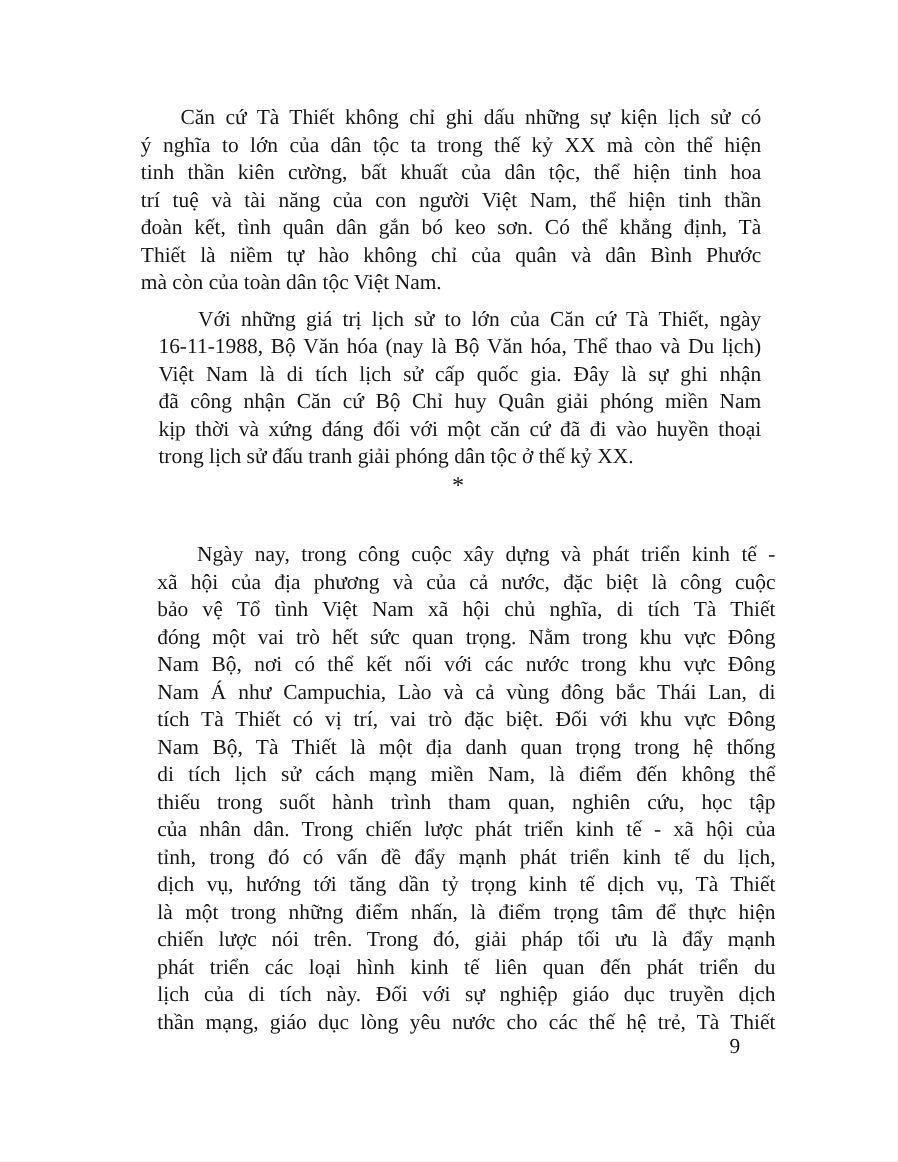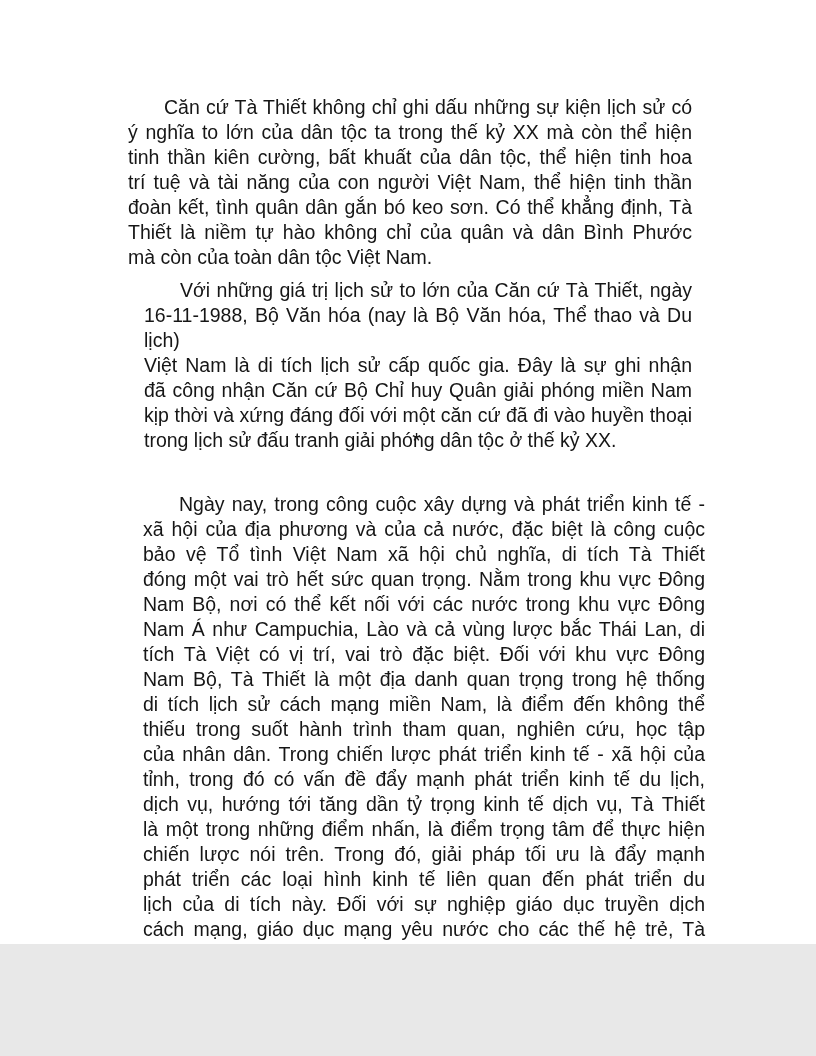--- a/index.html
+++ b/index.html
@@ -3,25 +3,25 @@
 <meta charset="utf-8">
 <style>
   html, body {
     margin: 0;
     padding: 0;
     background: #e8e8e8;
   }
   .page {
     position: relative;
     width: 816px;
-    height: 944px;
+    height: 1056px;
     margin: 0 auto;
     background: #ffffff;
     color: #161616;
-    font-family: Liberation Sans, sans-serif;
+    font-family: Liberation Serif, serif;
     overflow: hidden;
   }
   .text-block {
     position: absolute;
     font-size: 19.5px;
     line-height: 25px;
   }
   .block-upper {
     left: 128px;
     top: 95px;
@@ -90,30 +90,30 @@
 
   <div class="separator">*</div>
 
   <div class="text-block block-lower">
       <div class="paragraph">
         <div class="line first">Ngày nay, trong công cuộc xây dựng và phát triển kinh tế -</div>
         <div class="line">xã hội của địa phương và của cả nước, đặc biệt là công cuộc</div>
         <div class="line">bảo vệ Tổ tình Việt Nam xã hội chủ nghĩa, di tích Tà Thiết</div>
         <div class="line">đóng một vai trò hết sức quan trọng. Nằm trong khu vực Đông</div>
         <div class="line">Nam Bộ, nơi có thể kết nối với các nước trong khu vực Đông</div>
-        <div class="line">Nam Á như Campuchia, Lào và cả vùng lược bắc Thái Lan, di</div>
-        <div class="line">tích Tà Việt có vị trí, vai trò đặc biệt. Đối với khu vực Đông</div>
+        <div class="line">Nam Á như Campuchia, Lào và cả vùng đông bắc Thái Lan, di</div>
+        <div class="line">tích Tà Thiết có vị trí, vai trò đặc biệt. Đối với khu vực Đông</div>
         <div class="line">Nam Bộ, Tà Thiết là một địa danh quan trọng trong hệ thống</div>
         <div class="line">di tích lịch sử cách mạng miền Nam, là điểm đến không thể</div>
         <div class="line">thiếu trong suốt hành trình tham quan, nghiên cứu, học tập</div>
         <div class="line">của nhân dân. Trong chiến lược phát triển kinh tế - xã hội của</div>
         <div class="line">tỉnh, trong đó có vấn đề đẩy mạnh phát triển kinh tế du lịch,</div>
         <div class="line">dịch vụ, hướng tới tăng dần tỷ trọng kinh tế dịch vụ, Tà Thiết</div>
         <div class="line">là một trong những điểm nhấn, là điểm trọng tâm để thực hiện</div>
         <div class="line">chiến lược nói trên. Trong đó, giải pháp tối ưu là đẩy mạnh</div>
         <div class="line">phát triển các loại hình kinh tế liên quan đến phát triển du</div>
         <div class="line">lịch của di tích này. Đối với sự nghiệp giáo dục truyền dịch</div>
-        <div class="line">cách mạng, giáo dục mạng yêu nước cho các thế hệ trẻ, Tà Thiết</div>
+        <div class="line">thần mạng, giáo dục lòng yêu nước cho các thế hệ trẻ, Tà Thiết</div>
       </div>
     </div>
 
   <div class="page-number">9</div>
 </div>
 
 </body></html>

